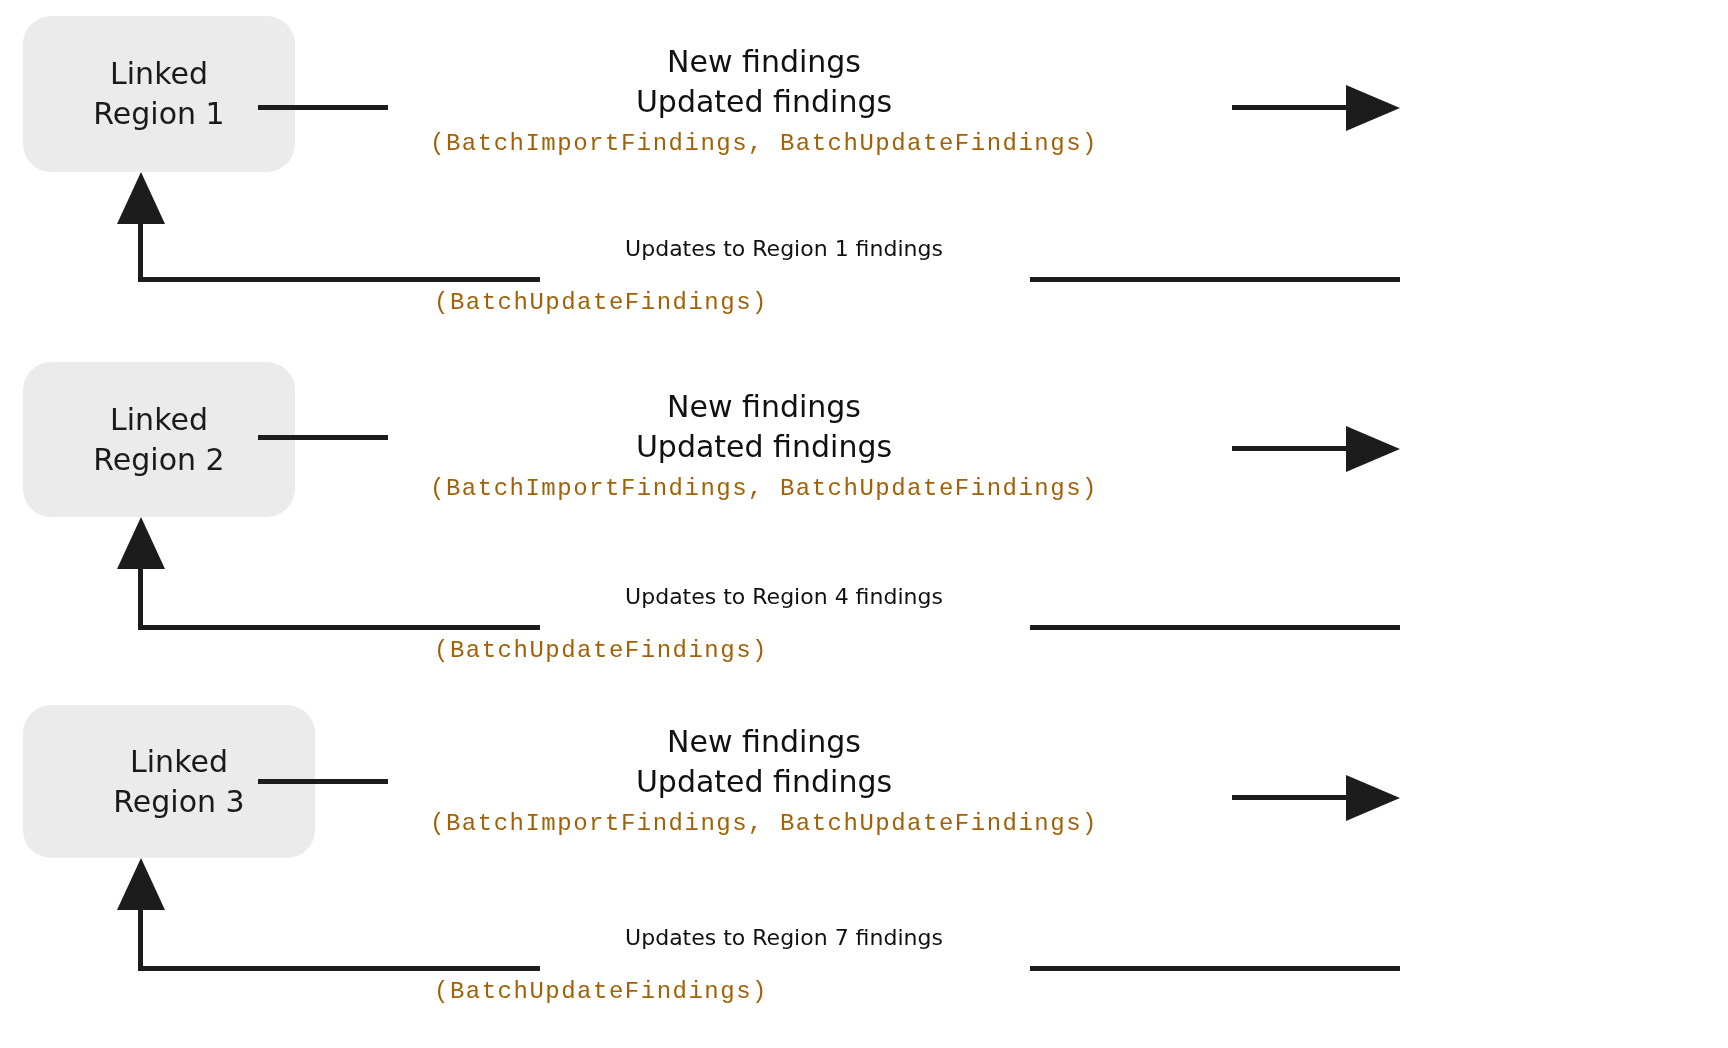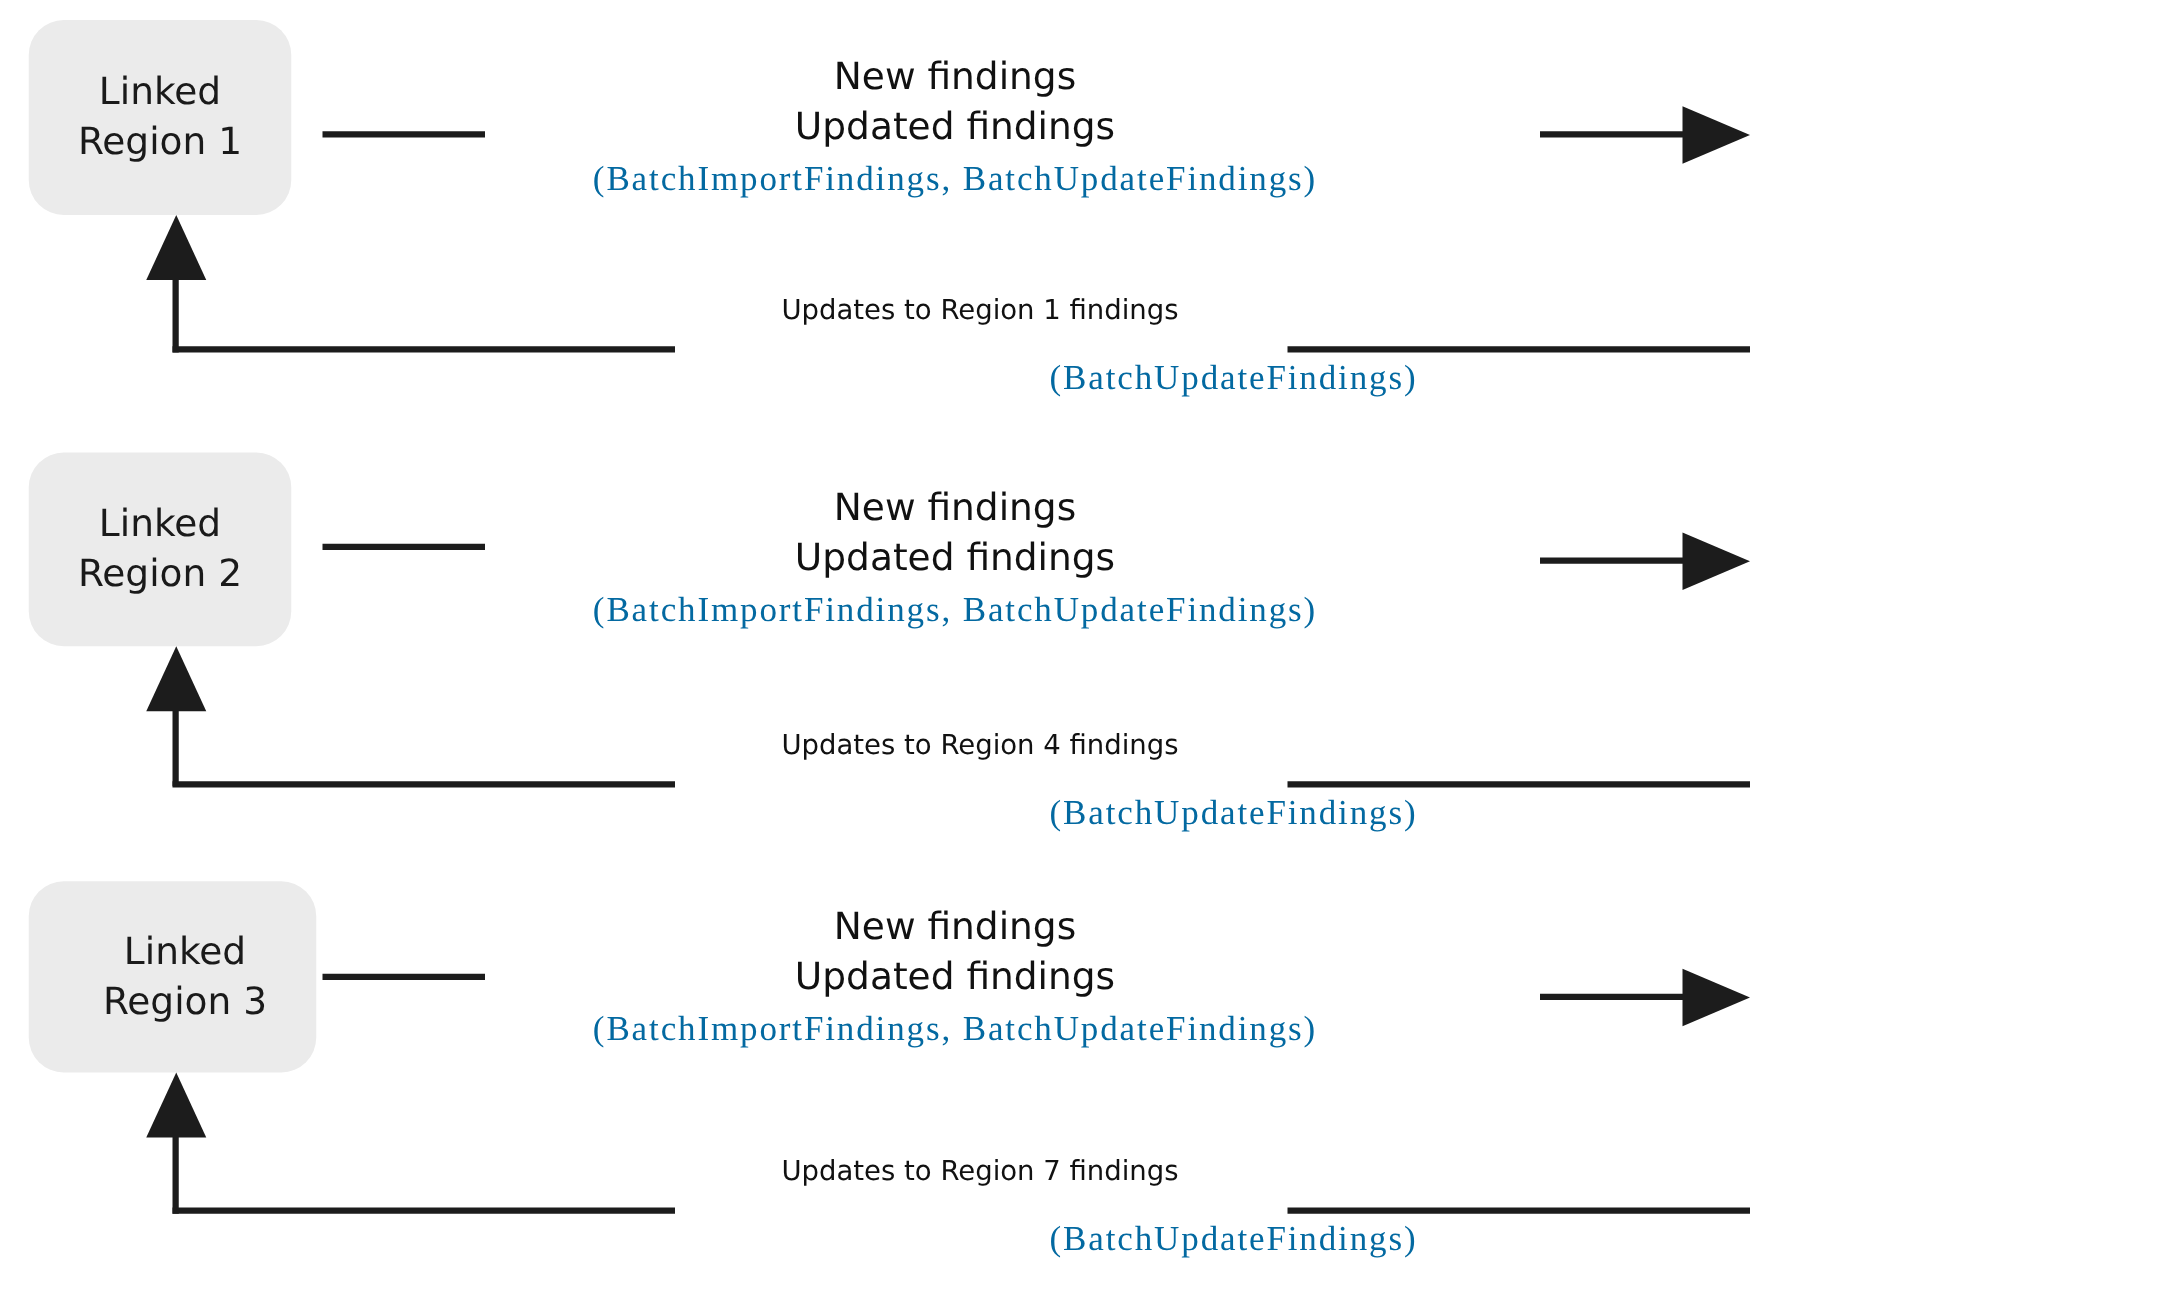--- a/index.html
+++ b/index.html
@@ -10,21 +10,21 @@
     background: #ffffff;
     overflow: hidden;
     font-family: "DejaVu Sans", "Liberation Sans", sans-serif;
     color: #161616;
   }
 
   
   .linked-box {
     position: absolute;
     left: 23px;
-    width: 210px;
+    width: 272px;
     height: 156px;
     background: #ebebeb;
     border-radius: 28px;
     display: flex;
     align-items: center;
     justify-content: center;
     text-align: center;
   }
   .linked-box .box-label {
     font-size: 30px;
@@ -70,25 +70,25 @@
     position: absolute;
     left: 349px;
     width: 830px;
     text-align: center;
   }
   .row-a .fwd-block { top: 42px; }
   .row-b .fwd-block { top: 387px; }
   .row-c .fwd-block { top: 722px; }
   .fwd-line { font-size: 30px; line-height: 40px; color: #111111; }
   .api-line {
-    font-family: Liberation Serif, serif;
-    font-size: 28px;
+    font-family: Liberation Mono, monospace;
+    font-size: 24px;
     line-height: 44px;
     letter-spacing: 1.5px;
-    color: #0369a1;
+    color: #a16207;
     white-space: nowrap;
   }
 
   
   .fwd-arrow-line { left: 1232px; width: 118px; }
   .row-a .fwd-arrow-line { top: 105px; }
   .row-b .fwd-arrow-line { top: 446px; }
   .row-c .fwd-arrow-line { top: 795px; }
   .arrowhead-right {
     position: absolute;
@@ -119,21 +119,21 @@
     color: #111111;
   }
   .row-a .ret-label { top: 229px; }
   .row-b .ret-label { top: 577px; }
   .row-c .ret-label { top: 918px; }
 
   .ret-api {
     position: absolute;
     left: 434px;
     width: 700px;
-    text-align: right;
+    text-align: left;
   }
   .row-a .ret-api { top: 281px; }
   .row-b .ret-api { top: 629px; }
   .row-c .ret-api { top: 970px; }
 
   .ret-vert { left: 138px; }
   .row-a .ret-vert { top: 218px; height: 64px; }
   .row-b .ret-vert { top: 565px; height: 64px; }
   .row-c .ret-vert { top: 906px; height: 65px; }
 

